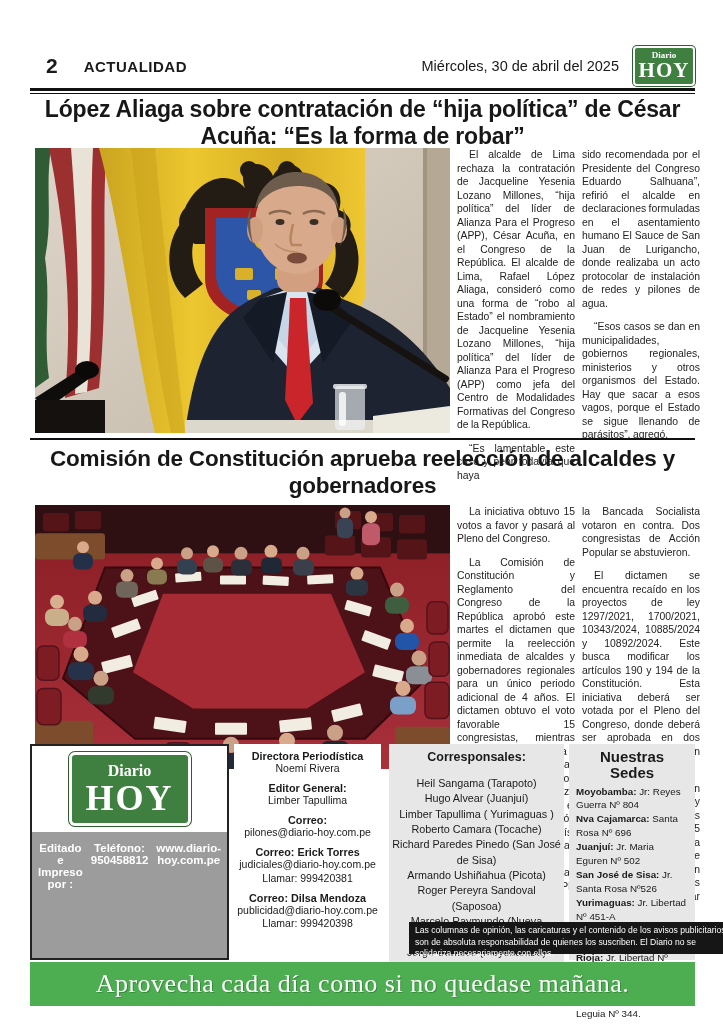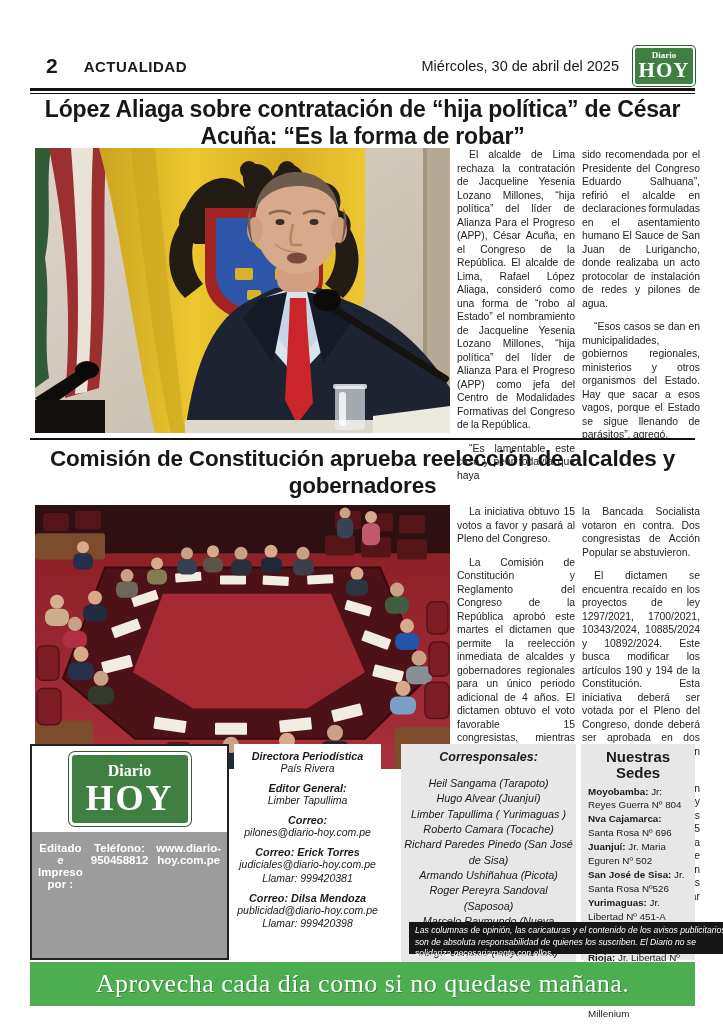--- a/index.html
+++ b/index.html
@@ -50,21 +50,21 @@
   .staff-col { flex:0 0 147px; background:#fff; padding:6px 2px 0; text-align:center; font-size:10.5px; }
   .staff-entry { margin-bottom:7px; }
   .staff-label { font-weight:bold; font-size:10.8px; }
   .staff-value { font-size:10.5px; line-height:1.25; }
   .mid-right { flex:0 0 175px; display:flex; flex-direction:column; }
   .corr-panel { background:#e7e7e7; flex:1; text-align:center; padding:6px 2px; }
   .corr-title { font-weight:bold; font-size:12.5px; margin-bottom:12px; }
   .corr-list { font-size:10.8px; line-height:1.42; }
   .disclaimer { position:absolute; left:175px; width:330px; bottom:6px; height:32px; background:#161616;
     color:#fff; font-size:8.6px; line-height:1.35; padding:3px 6px; text-align:left; }
-  .footer-mid { position:relative; display:flex; flex:0 0 330px; gap:20px;font-style:italic; }
+  .footer-mid { position:relative; display:flex; flex:0 0 330px; gap:8px; }
   .sedes { flex:1; background:#e7e7e7; padding:5px 7px; font-size:9.8px; line-height:1.42; }
   .sedes-title { text-align:center; font-weight:bold; font-size:15px; line-height:1.05; margin-bottom:4px; }
   .sede-line b { font-size:9.8px; }
   
   .banner { position:absolute; left:30px; right:28px; top:962px; height:44px; background:#4cae50;
     display:flex; align-items:center; justify-content:center; }
   .banner span { font-family:"Liberation Serif", serif; font-weight:normal; font-size:26px; color:#fff;
     letter-spacing:.5px; text-shadow:1px 1px 0 #3a8a3e; }
 </style>
 </head>
@@ -381,21 +381,21 @@
         <span>Editado e Impreso por :</span>
         <span>Teléfono: 950458812</span>
         <span>www.diario-hoy.com.pe</span>
       </div>
     </div>
 
     <div class="footer-mid">
       <div class="staff-col">
         <div class="staff-entry">
           <div class="staff-label">Directora Periodística</div>
-          <div class="staff-value">País Rivera</div>
+          <div class="staff-value">Noemí Rivera</div>
         </div>
         <div class="staff-entry">
           <div class="staff-label">Editor General:</div>
           <div class="staff-value">Limber Tapullima</div>
         </div>
         <div class="staff-entry">
           <div class="staff-label">Correo:</div>
           <div class="staff-value">pilones@diario-hoy.com.pe</div>
         </div>
         <div class="staff-entry">

